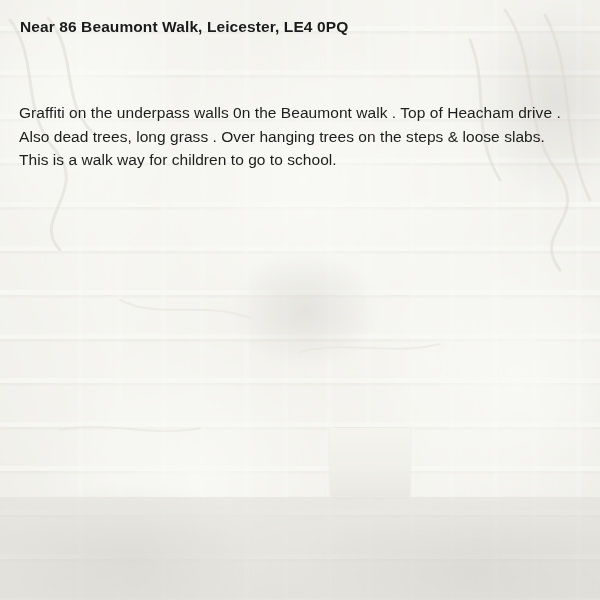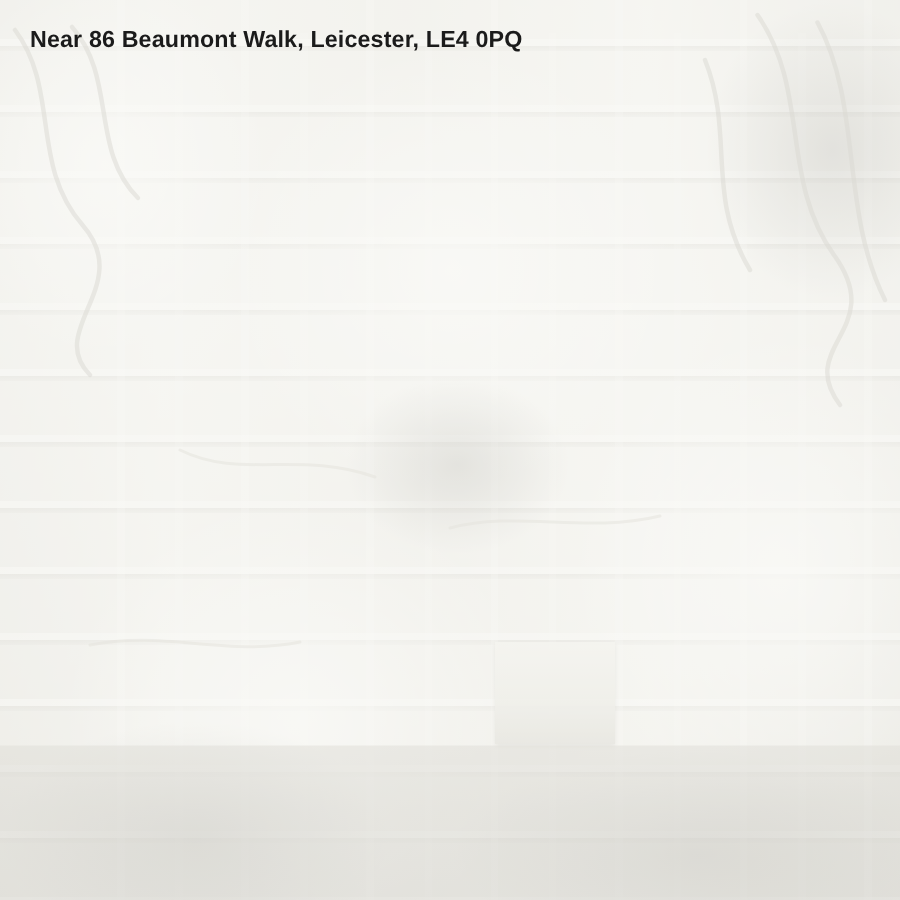--- a/index.html
+++ b/index.html
@@ -188,15 +188,16 @@
       </g>
     </svg>
 
     <div class="slab"></div>
     <div class="ground"></div>
     <div class="haze"></div>
   </div>
 
   <div class="overlay">
     <div class="location-title">Near 86 Beaumont Walk, Leicester, LE4 0PQ</div>
+    <div class="report-body">Graffiti on the underpass walls 0n the Beaumont walk . Top of Heacham drive . Also dead trees, long grass . Over hanging trees on the steps &amp; loose slabs. This is a walk way for children to go to school.</div>
   </div>
 
 </div>
 
 </body></html>

